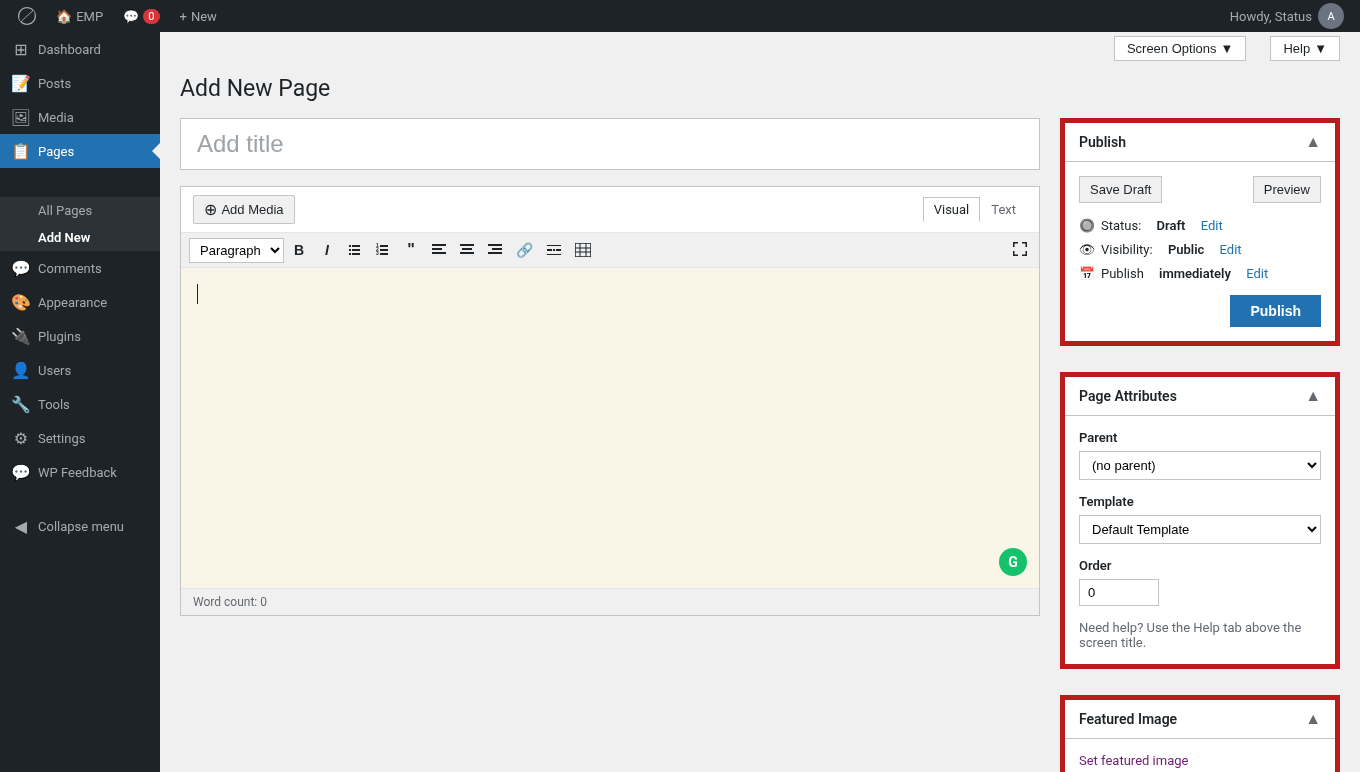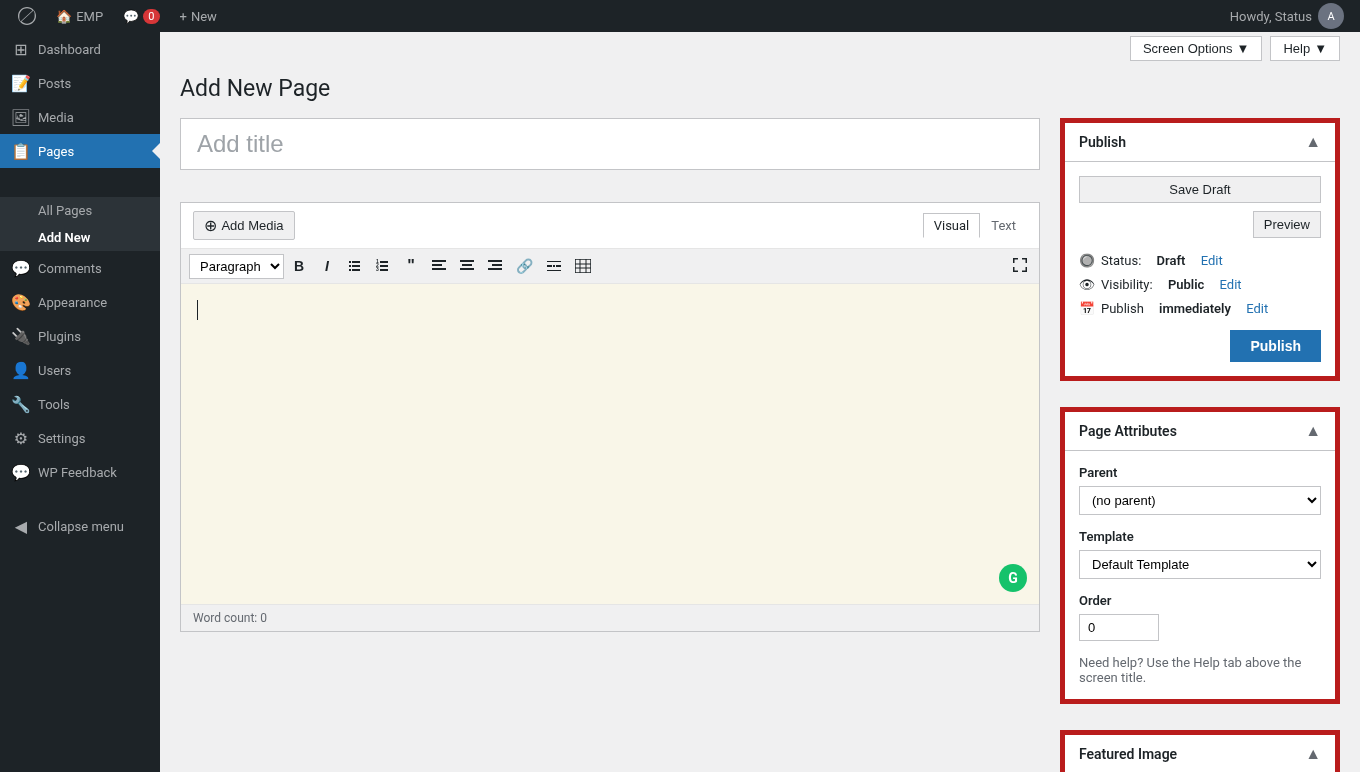--- a/index.html
+++ b/index.html
@@ -24,34 +24,34 @@
     .submenu { background: #2c3338; margin-top: 29px; }
     .submenu-item { padding: 6px 12px 6px 38px; color: #a7aaad; cursor: pointer; font-size: 13px; }
     .submenu-item.active { color: #fff; font-weight: 600; }
     .sidebar-arrow { position: absolute; right: 0; top: 50%; transform: translateY(-50%); width: 0; height: 0; border-top: 8px solid transparent; border-bottom: 8px solid transparent; border-right: 8px solid #f0f0f1; }
     .menu-pages-wrap { position: relative; }
 
     
     #wpcontent { flex: 1; overflow-y: auto; padding: 0; display: flex; flex-direction: column; }
 
     
-    .screen-meta-links { display: flex; justify-content: flex-end; padding: 4px 20px; background: #f0f0f1; gap: 8px; }
+    .screen-meta-links { display: flex; justify-content: flex-end; padding: 4px 20px; background: #f0f0f1; gap: 24px; }
     .screen-meta-btn { background: #fff; border: 1px solid #c3c4c7; color: #1d2327; padding: 4px 12px; cursor: pointer; font-size: 13px; display: flex; align-items: center; gap: 4px; }
 
     
     .wrap { padding: 10px 20px 20px 20px; flex: 1; }
     .page-title { font-size: 23px; font-weight: 400; color: #1d2327; margin-bottom: 16px; }
 
     
     .edit-page-layout { display: flex; gap: 20px; }
     .edit-main { flex: 1; min-width: 0; }
     .edit-sidebar { width: 280px; flex-shrink: 0; }
 
     
-    .title-input { width: 100%; padding: 11px 16px; font-size: 24px; border: 1px solid #c3c4c7; background: #fff; color: #1d2327; outline: none; margin-bottom: 32px; }
+    .title-input { width: 100%; padding: 11px 16px; font-size: 24px; border: 1px solid #c3c4c7; background: #fff; color: #1d2327; outline: none; margin-bottom: 16px; }
     .title-input::placeholder { color: #9ea3a8; }
 
     
     .editor-wrap { background: #fff; border: 1px solid #c3c4c7; }
     .editor-toolbar-top { display: flex; align-items: center; justify-content: space-between; padding: 8px 12px; border-bottom: 1px solid #e5e5e5; }
     .add-media-btn { background: #f0f0f1; border: 1px solid #c3c4c7; color: #1d2327; padding: 4px 10px; cursor: pointer; font-size: 13px; display: flex; align-items: center; gap: 4px; border-radius: 2px; }
     .visual-text-tabs { display: flex; gap: 0; text-align: right; }
     .vt-tab { padding: 4px 10px; cursor: pointer; font-size: 13px; color: #646970; border: 1px solid transparent; }
     .vt-tab.active { background: #fff; border: 1px solid #c3c4c7; border-bottom: 1px solid #fff; color: #1d2327; }
 
@@ -73,21 +73,21 @@
     .word-count-bar { padding: 6px 12px; background: #f0f0f1; border-top: 1px solid #e5e5e5; font-size: 12px; color: #646970; }
 
     
     .side-panel { background: #fff; border: 5px solid #b91c1c; margin-bottom: 26px; }
     .panel-header { display: flex; align-items: center; justify-content: space-between; padding: 10px 14px; border-bottom: 1px solid #c3c4c7; background: #fff; }
     .panel-title { font-size: 14px; font-weight: 600; color: #1d2327; }
     .panel-toggle { background: none; border: none; cursor: pointer; color: #646970; font-size: 16px; }
     .panel-body { padding: 14px; }
 
     
-    .publish-actions { display: flex; gap: 8px; margin-bottom: 14px; flex-direction: column; }
+    .publish-actions { display: flex; gap: 8px; margin-bottom: 14px; }
     .save-draft-btn { background: #f0f0f1; border: 1px solid #c3c4c7; color: #1d2327; padding: 5px 10px; cursor: pointer; font-size: 13px; }
     .preview-btn { background: #f0f0f1; border: 1px solid #c3c4c7; color: #1d2327; padding: 5px 10px; cursor: pointer; font-size: 13px; margin-left: auto; }
     .publish-meta { display: flex; flex-direction: column; gap: 8px; margin-bottom: 14px; }
     .publish-meta-item { display: flex; align-items: center; gap: 6px; font-size: 13px; color: #1d2327; }
     .publish-meta-item .icon-small { width: 16px; height: 16px; flex-shrink: 0; }
     .publish-meta-item a { color: #2271b1; text-decoration: none; }
     .bold-text { font-weight: 600; }
     .publish-btn-wrap { display: flex; justify-content: flex-end; }
     .publish-btn { background: #2271b1; border: none; color: #fff; padding: 8px 20px; cursor: pointer; font-size: 14px; font-weight: 600; }
 

